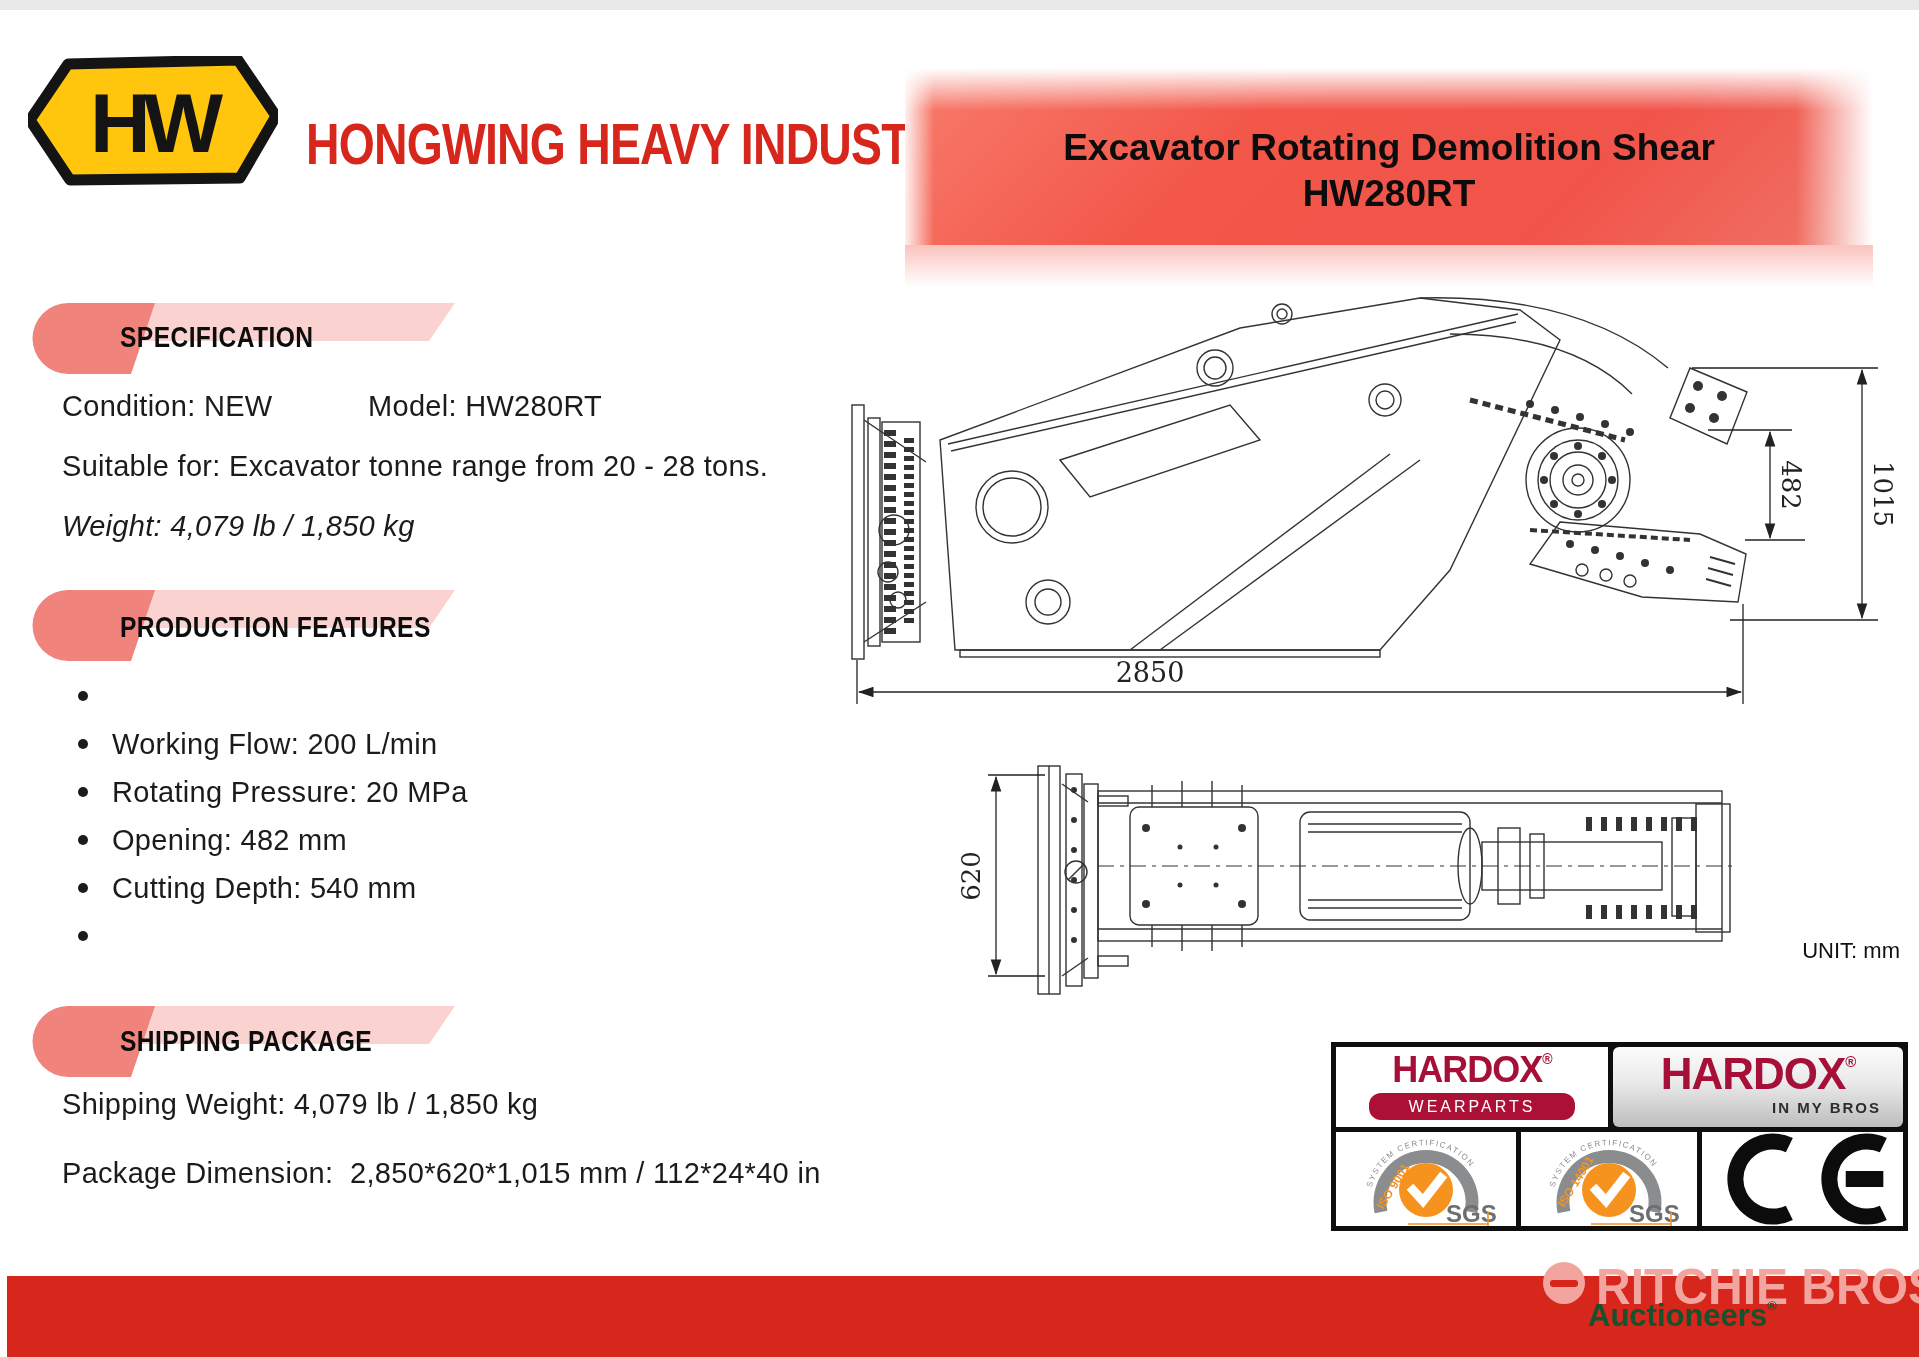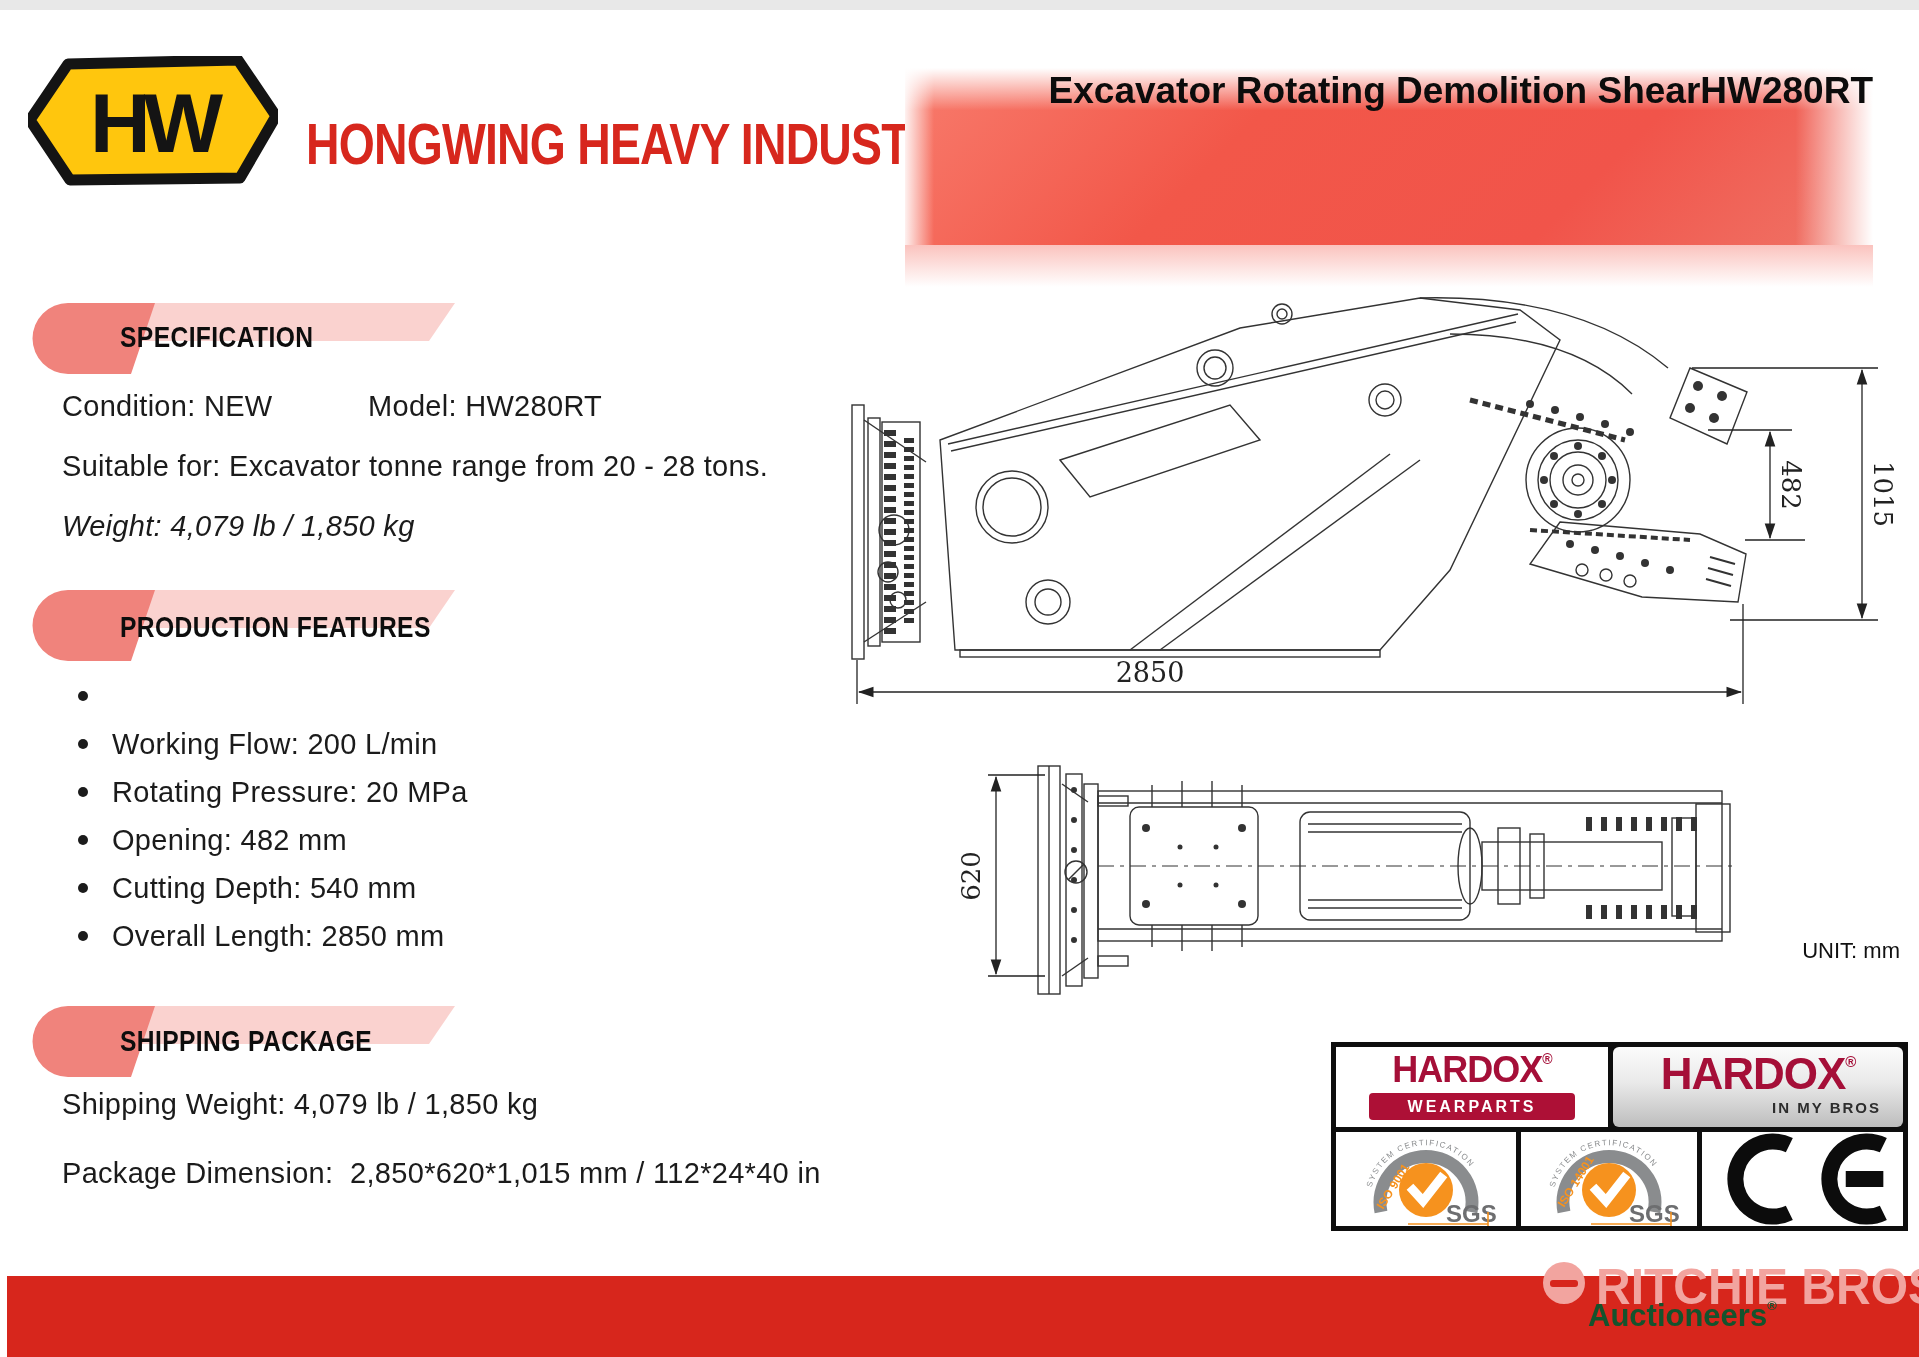--- a/index.html
+++ b/index.html
@@ -15,21 +15,21 @@
     transform:scaleX(.80);transform-origin:left top;letter-spacing:-1px;
   }
   .reg-mark{font-size:22px;font-weight:bold;color:#d7271d;}
   .banner{
     left:905px;top:58px;width:968px;height:177px;
     background:
       linear-gradient(to bottom, #ffffff 0%, rgba(255,255,255,0) 24%),
       linear-gradient(to left, #ffffff 0%, rgba(255,255,255,0) 8%),
       linear-gradient(to right, rgba(255,255,255,.9) 0%, rgba(255,255,255,0) 3%),
       linear-gradient(135deg, #f87c6d 0%, #f25749 35%, #f1544a 70%, #ef7568 100%);
-    display:flex;flex-direction:row;align-items:flex-start;justify-content:flex-end;
+    display:flex;flex-direction:column;align-items:center;justify-content:flex-end;
     padding-bottom:28px;box-sizing:border-box;
   }
   .banner-glow{left:905px;top:235px;width:968px;height:42px;
     background:linear-gradient(to bottom, rgba(244,104,92,.40), rgba(255,255,255,0));}
   .banner-line{font-size:37px;font-weight:bold;color:#0c0c0c;line-height:46px;white-space:nowrap;}
   
   .ribbon{width:430px;height:75px;}
   .ribbon-title{
     font-size:30px;font-weight:bold;color:#0d0d0d;white-space:nowrap;
     transform:scaleX(.82);transform-origin:left top;letter-spacing:.5px;
@@ -39,21 +39,21 @@
   .features{left:62px;top:662px;margin:0;padding:0;list-style:none;}
   .features li{height:48px;display:flex;align-items:center;}
   .features .dot{width:10px;height:10px;border-radius:50%;background:#1b1b1b;margin:0 24px 0 16px;flex:none;}
   
   .unit-note{left:1660px;top:928px;width:240px;text-align:right;font-size:22px;color:#111;}
   svg text.dim{font-family:"DejaVu Serif", serif;fill:#222;}
   
   .cert-grid{left:1331px;top:1032px;width:577px;height:189px;background:#0e0e0e;}
   .cert-cell{position:absolute;background:#ffffff;overflow:hidden;}
   .hardox-brand{font-weight:bold;color:#a50f38;white-space:nowrap;letter-spacing:-1px;}
-  .hardox-sub-bar{background:#ad1036;border-radius:4px;color:#ffffff;font-weight:bold;
+  .hardox-sub-bar{background:#ad1036;border-radius:12px;color:#ffffff;font-weight:normal;
     display:flex;align-items:center;justify-content:center;letter-spacing:3px;}
   .inmybody{background:linear-gradient(180deg,#fbfbfb 0%,#e9e9e9 45%,#bdbdbd 100%);border-radius:6px;}
   .inmybody-sub{font-weight:bold;color:#2d2d2d;letter-spacing:2px;}
   
   .red-band{left:7px;top:1266px;width:1912px;height:91px;background:#d7261c;}
   .wm-big{
     left:1596px;top:1248px;font-size:50px;font-weight:bold;color:#f2a49f;
     white-space:nowrap;transform:scaleX(.96);transform-origin:left top;letter-spacing:0px;
   }
   .wm-ball{left:1543px;top:1252px;width:42px;height:42px;border-radius:50%;background:#f2a49f;}
@@ -112,21 +112,20 @@
     <li>
         <span class="dot"></span>
         <span class="body-line">Opening: 482 mm</span>
       </li>
     <li>
         <span class="dot"></span>
         <span class="body-line">Cutting Depth: 540 mm</span>
       </li>
     <li>
         <span class="dot"></span>
-        <span class="body-line">Overall Length: 2850 mm</span>
       </li>
   </ul>
 
   <svg class="abs ribbon" style="left:30px;top:995px;" viewBox="0 0 430 75">
     <polygon points="95,1 425,1 399,39 69,39" fill="#fad2cf"></polygon>
     <path d="M125,1 L38,1 A35.5,35.5 0 0 0 38,72 L101,72 Z" fill="#f0837c"></path>
   </svg>
   <div class="abs ribbon-title" style="left:120px;top:1014px;">SHIPPING PACKAGE</div>
 
   <div class="abs body-line" style="left:62px;top:1078px;">Shipping Weight: 4,079 lb / 1,850 kg</div>

